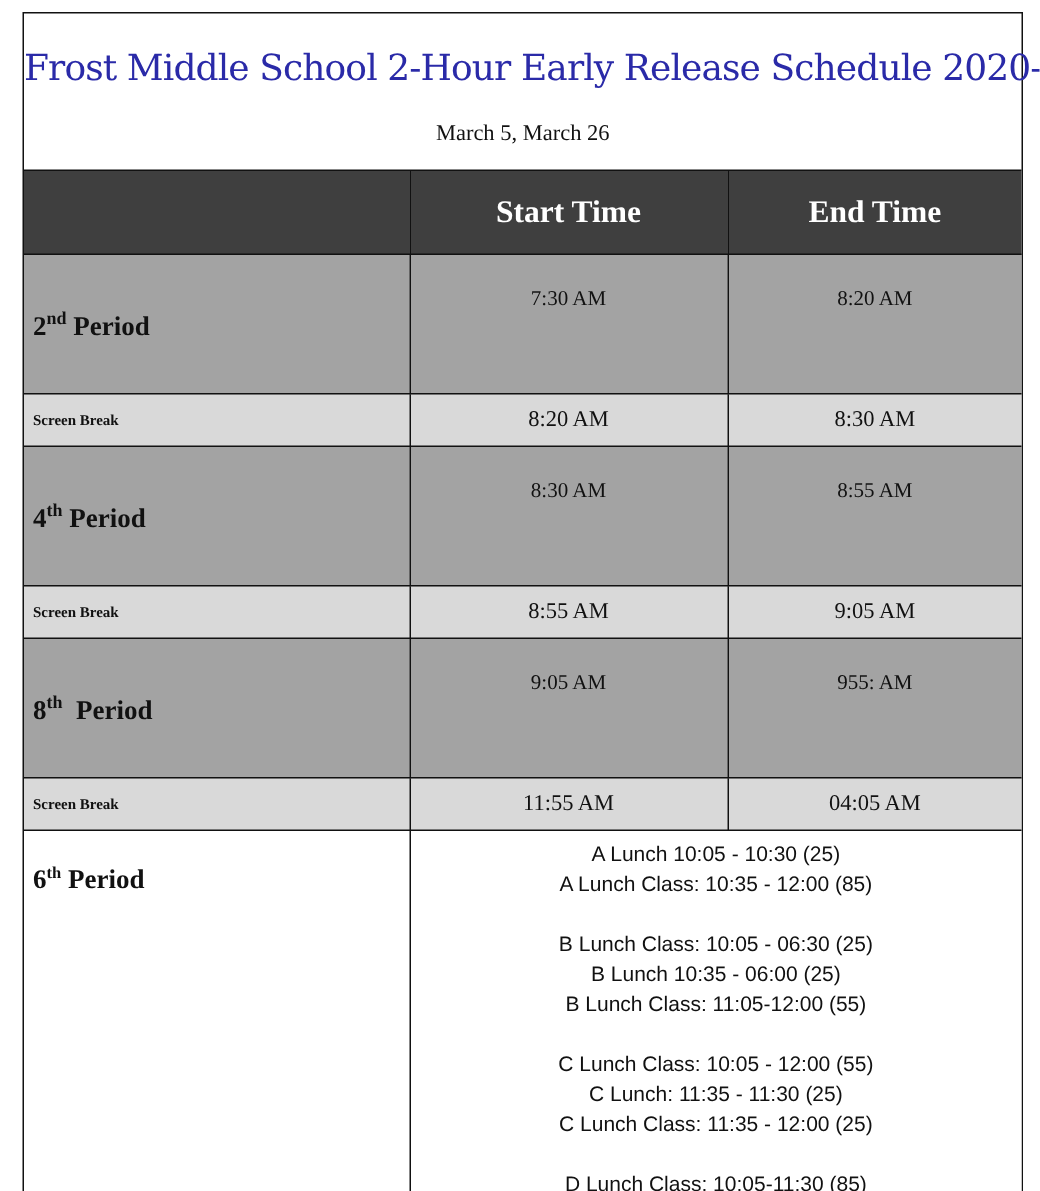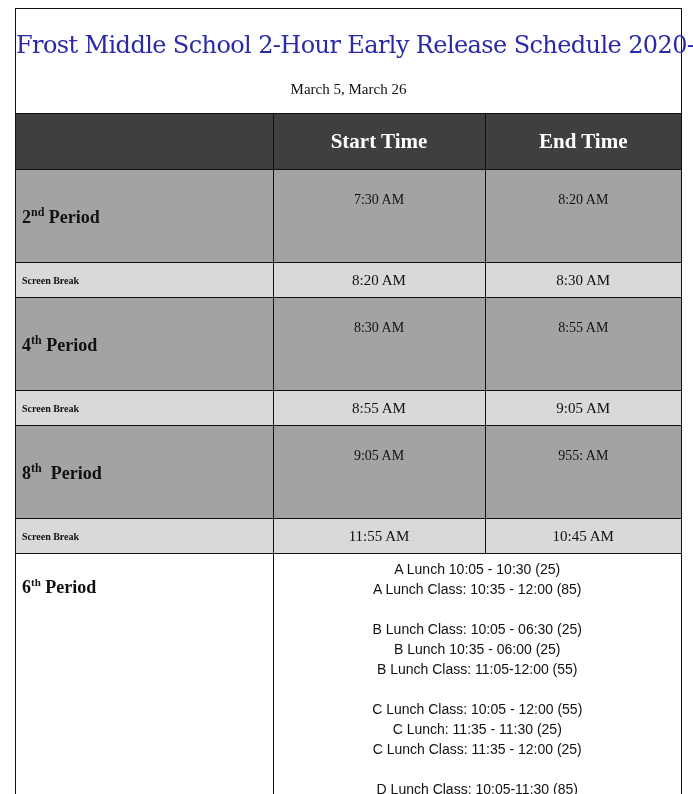--- a/index.html
+++ b/index.html
@@ -167,21 +167,21 @@
 
     <tr class="period-row">
       <td class="period-label"><span>8</span><sup>th</sup><span style="white-space:pre">  Period</span></td>
       <td class="period-time">9:05 AM</td>
       <td class="period-time">955: AM</td>
     </tr>
 
     <tr class="break-row">
       <td class="break-label">Screen Break</td>
       <td class="break-time">11:55 AM</td>
-      <td class="break-time">10:45 AM</td>
+      <td class="break-time">04:05 AM</td>
     </tr>
 
     <tr class="lunch-row">
       <td class="lunch-label"><span>6</span><sup>th</sup><span style="white-space:pre"> Period</span></td>
       <td class="lunch-cell" colspan="2">
         <div class="lunch-group">
           <span class="lunch-line">A Lunch 10:05 - 10:30 (25)</span>
           <span class="lunch-line">A Lunch Class: 10:35 - 12:00 (85)</span>
         </div>
         <div class="lunch-group">

